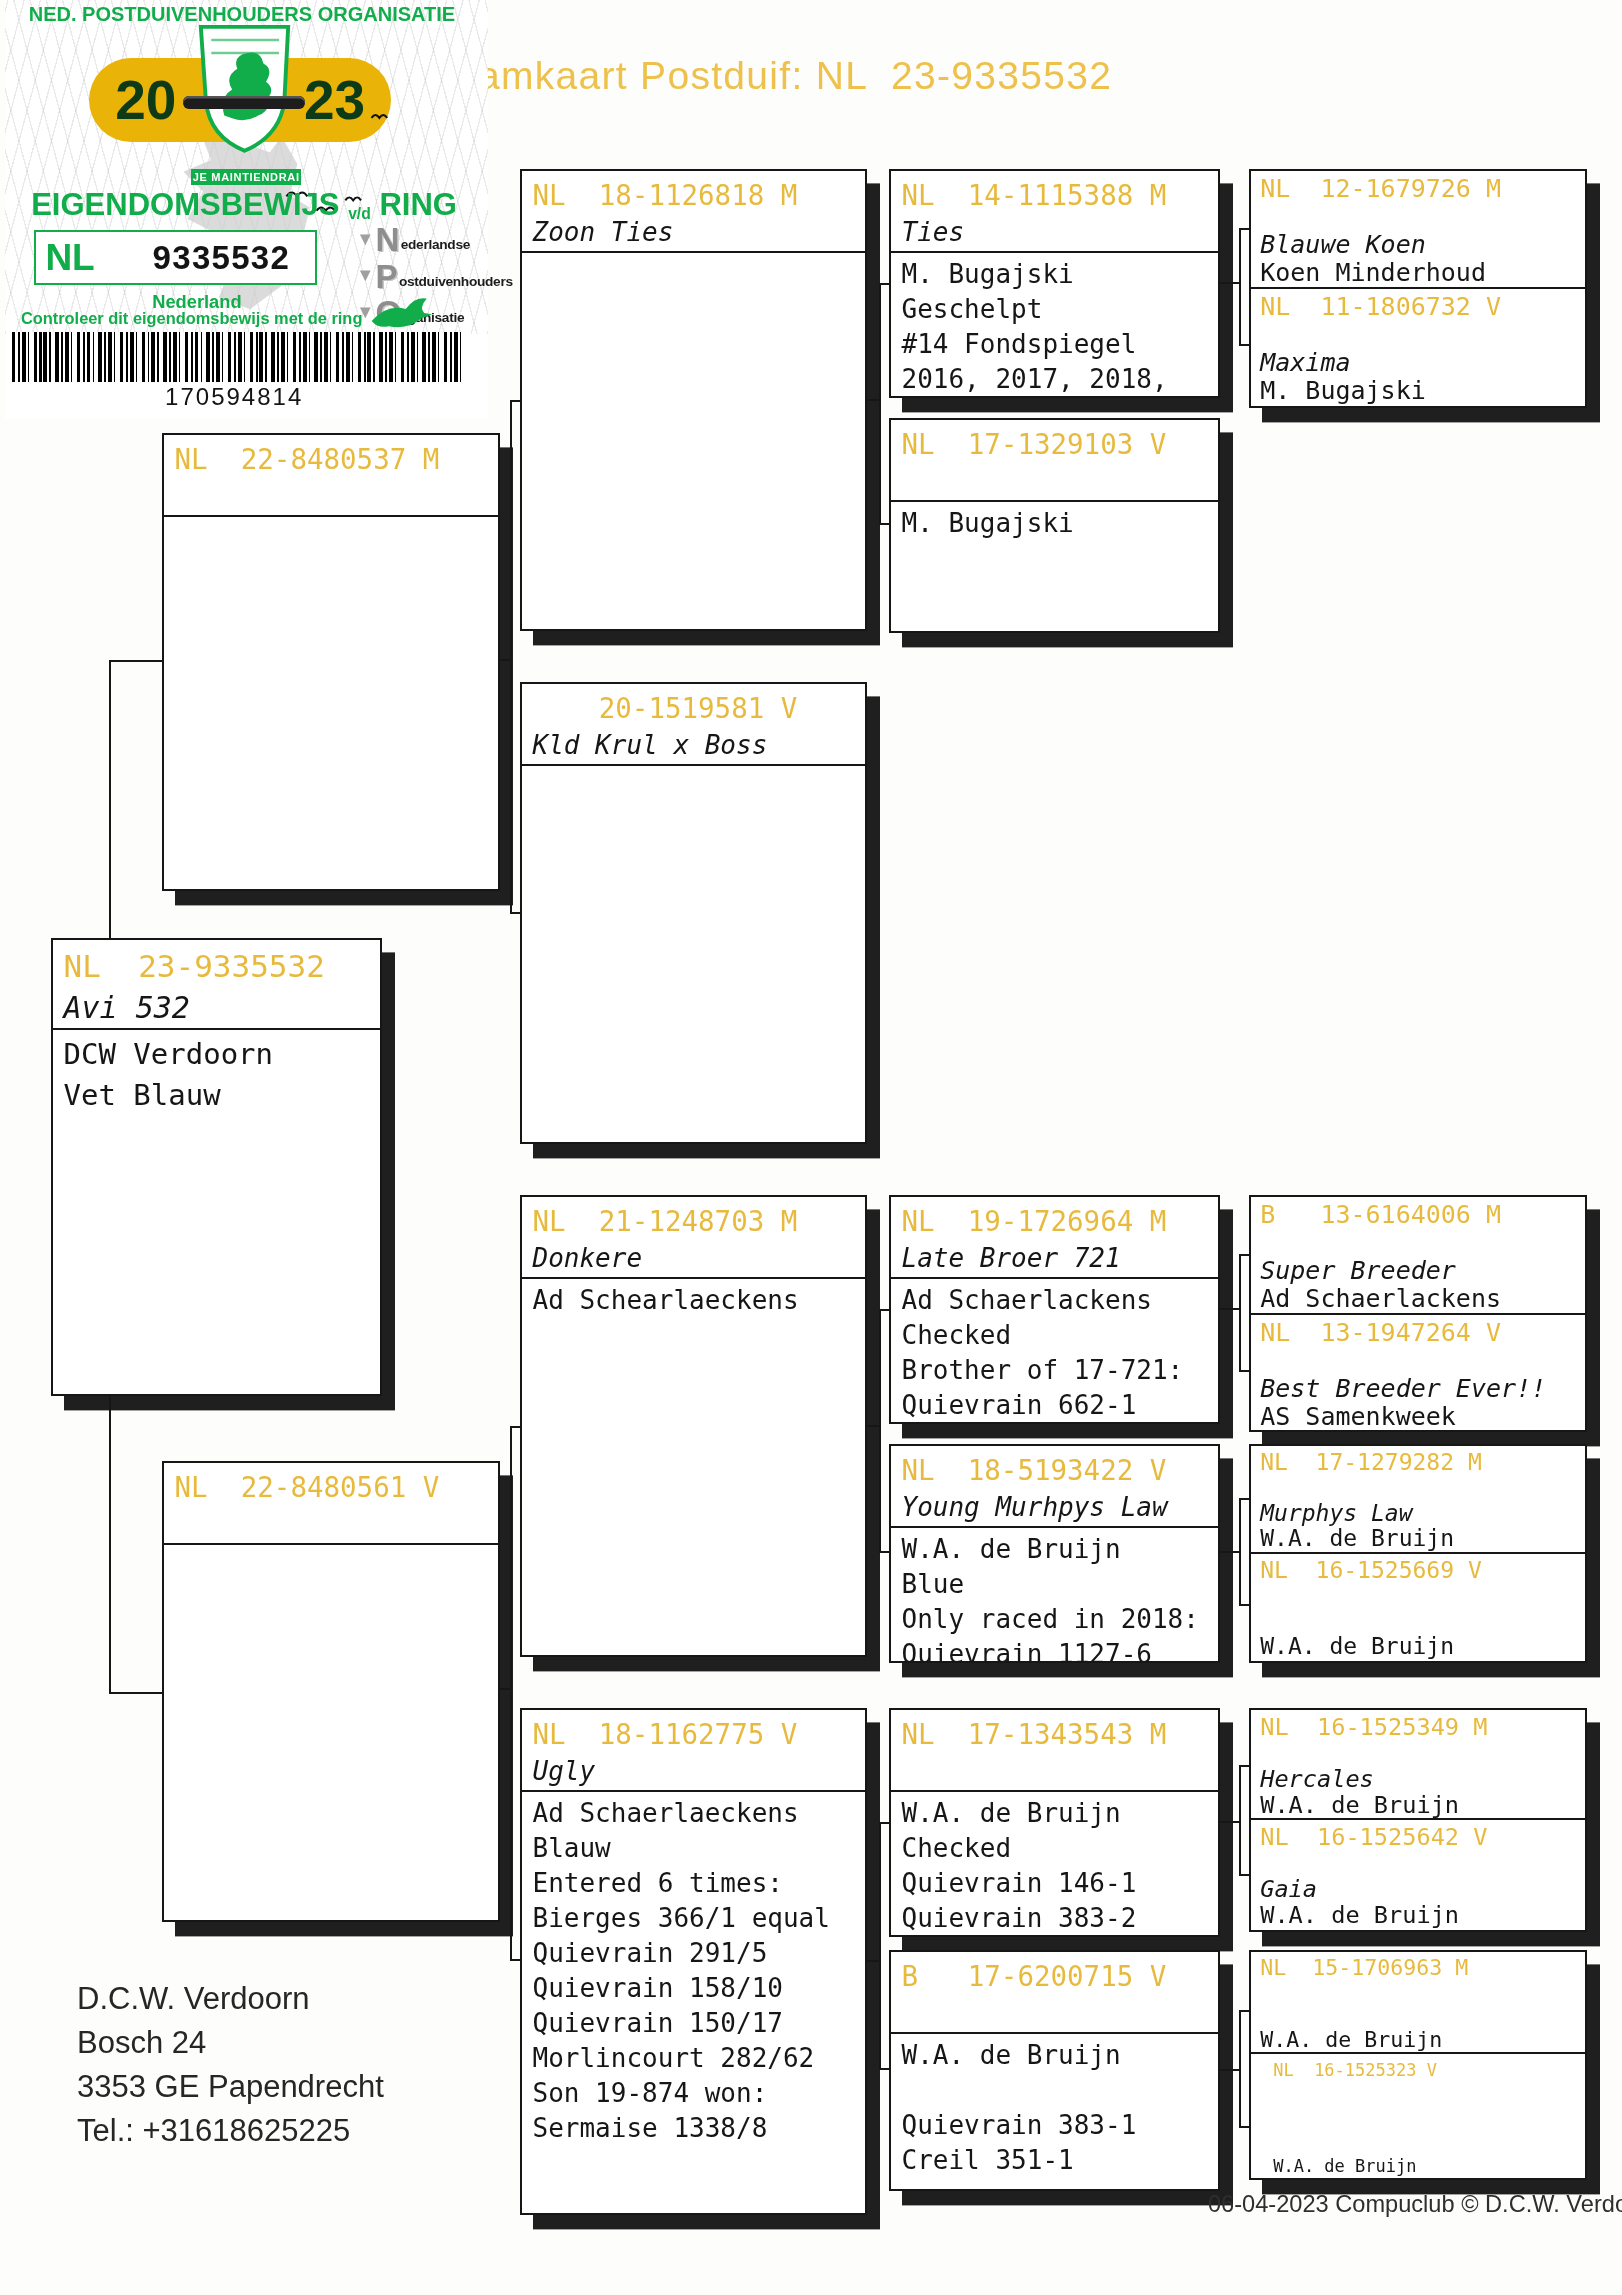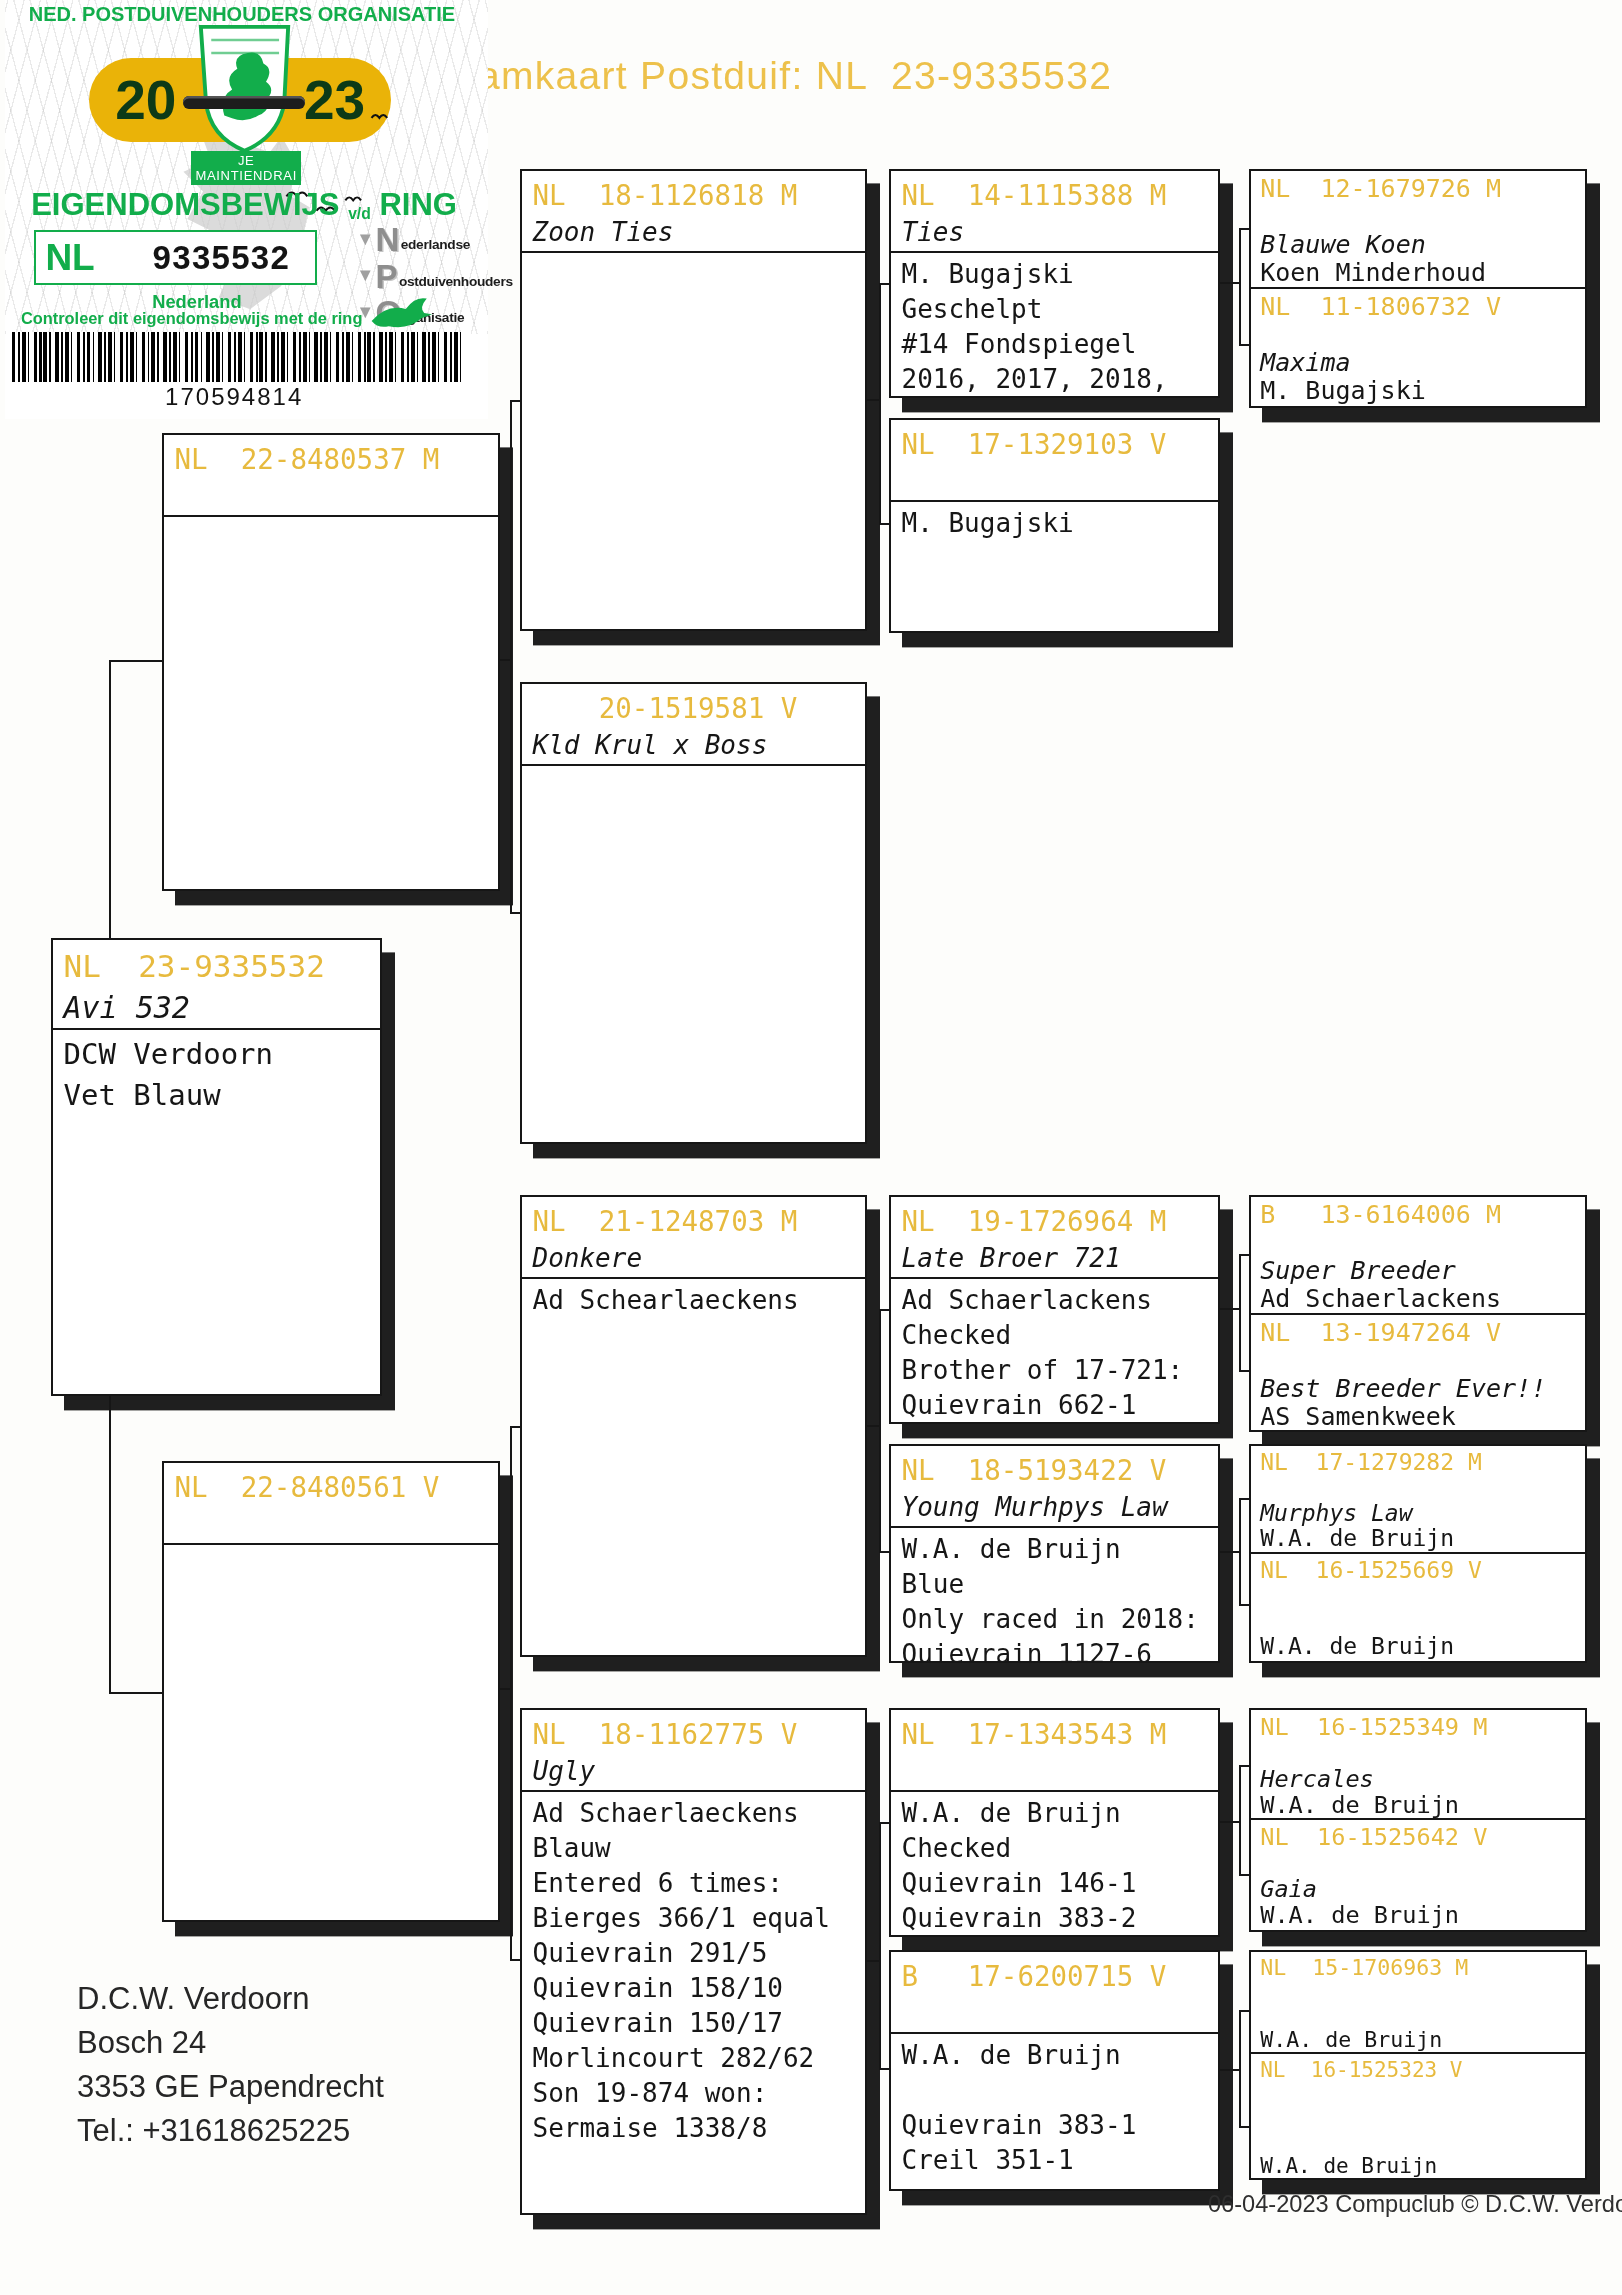--- a/index.html
+++ b/index.html
@@ -16,22 +16,22 @@
   .org-line{position:absolute;left:23.6px;top:2.6px;font-size:20px;font-weight:bold;color:#12ad4b;
             letter-spacing:0;white-space:nowrap;}
   .map-blob{position:absolute;left:147px;top:105px;z-index:0;opacity:.75;}
   .pill{position:absolute;left:84px;top:58px;width:302px;height:84px;background:#eab308;
         border-radius:42px;display:flex;justify-content:space-between;align-items:center;
         padding:0 26px;box-sizing:border-box;z-index:1;}
   .pill span{font-size:55px;font-weight:bold;color:#0d3a17;}
   .emblem{position:absolute;left:188px;top:23.6px;z-index:2;}
   .slot{position:absolute;left:178px;top:96px;width:122px;height:13px;background:#1d1d1d;
         border-radius:5.9px;z-index:3;box-shadow:inset 0 2.6px 0 #555;}
-  .motto{position:absolute;left:186px;top:151px;width:110px;background:#12ad4b;color:#fff;
-         font-size:13px;font-weight:normal;text-align:center;padding:2px 0;z-index:3;letter-spacing:0.7px;}
+  .motto{position:absolute;left:186px;top:169px;width:110px;background:#12ad4b;color:#fff;
+         font-size:11px;font-weight:bold;text-align:center;padding:2px 0;z-index:3;letter-spacing:0.7px;}
   .birds{position:absolute;left:0;top:0;z-index:2;}
   .ownership{position:absolute;left:26px;top:187px;color:#12ad4b;font-weight:bold;font-size:31px;
              z-index:2;white-space:nowrap;letter-spacing:0;}
   .ownership .small{font-size:15.7px;vertical-align:-3.9px;}
   .ringbox{position:absolute;left:29px;top:230px;width:283px;height:55px;border:2.6px solid #12ad4b;
            background:#fff;display:flex;align-items:center;box-sizing:border-box;z-index:2;}
   .ringbox .nl{color:#12ad4b;font-weight:bold;font-size:37px;padding-left:9.2px;}
   .ringbox .num{flex:1;text-align:right;padding-right:25px;font-size:33px;color:#141414;
                 font-weight:bold;letter-spacing:1.3px;}
   .nederland{position:absolute;left:147px;top:291px;color:#12ad4b;font-weight:bold;font-size:18.3px;z-index:2;}
@@ -307,21 +307,21 @@
         </div>
       </div>
       <div class="pbox" style="left: 1249px; top: 1950px; width: 338px; height: 230px; position: absolute;">
         <div class="psec" style="line-height: 24px; font-size: 21.6px;">
           <div class="pln pring">NL  15-1706963 M</div>
           <div class="pln">&nbsp;</div>
           <div class="pln pname">&nbsp;</div>
           <div class="pln">W.A. de Bruijn</div>
         </div>
         <div class="pdiv"></div>
-        <div class="psec" style="line-height: 24px; font-size: 21px;">
+        <div class="psec" style="line-height: 24px; font-size: 17px; margin-left: 13px;">
           <div class="pln pring">NL  16-1525323 V</div>
           <div class="pln">&nbsp;</div>
           <div class="pln pname">&nbsp;</div>
           <div class="pln">&nbsp;</div>
           <div class="pln">W.A. de Bruijn</div>
         </div>
       </div>
       <div class="conn" style="left: 109px; top: 660px; width: 2px; height: 279px; position: absolute;"></div>
       <div class="conn" style="left: 109px; top: 1396px; width: 2px; height: 298px; position: absolute;"></div>
       <div class="conn" style="left: 109px; top: 660px; width: 55px; height: 2px; position: absolute;"></div>

